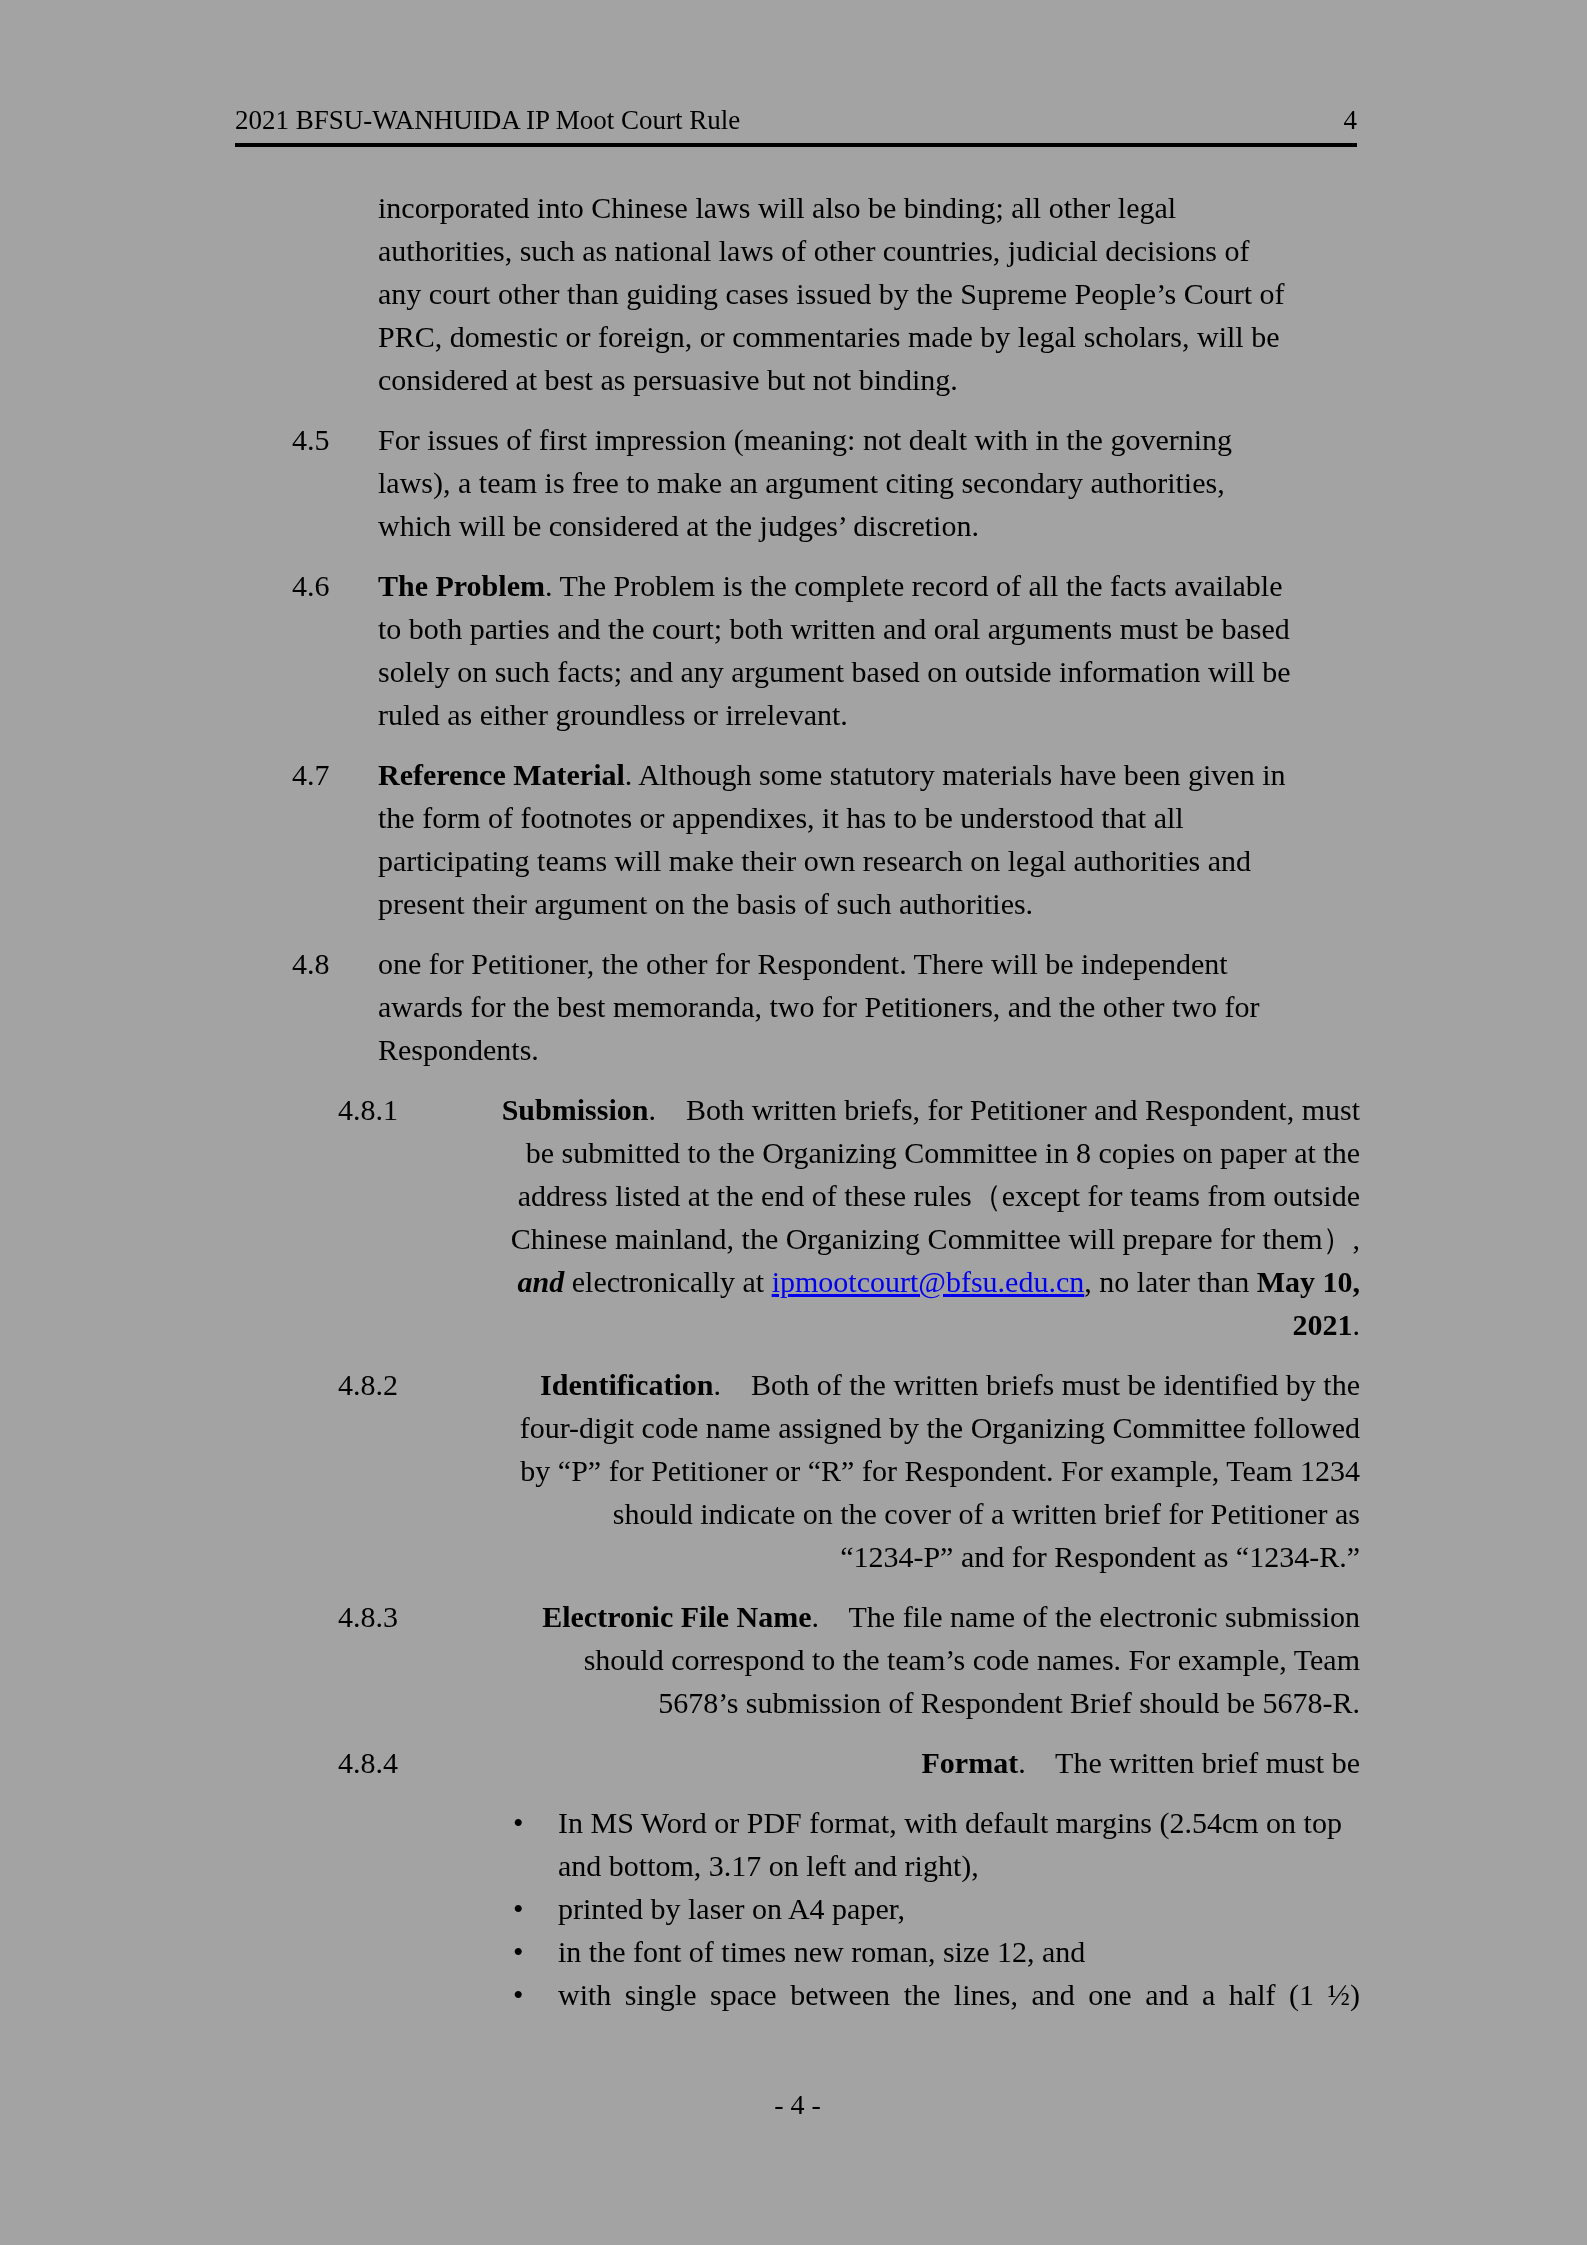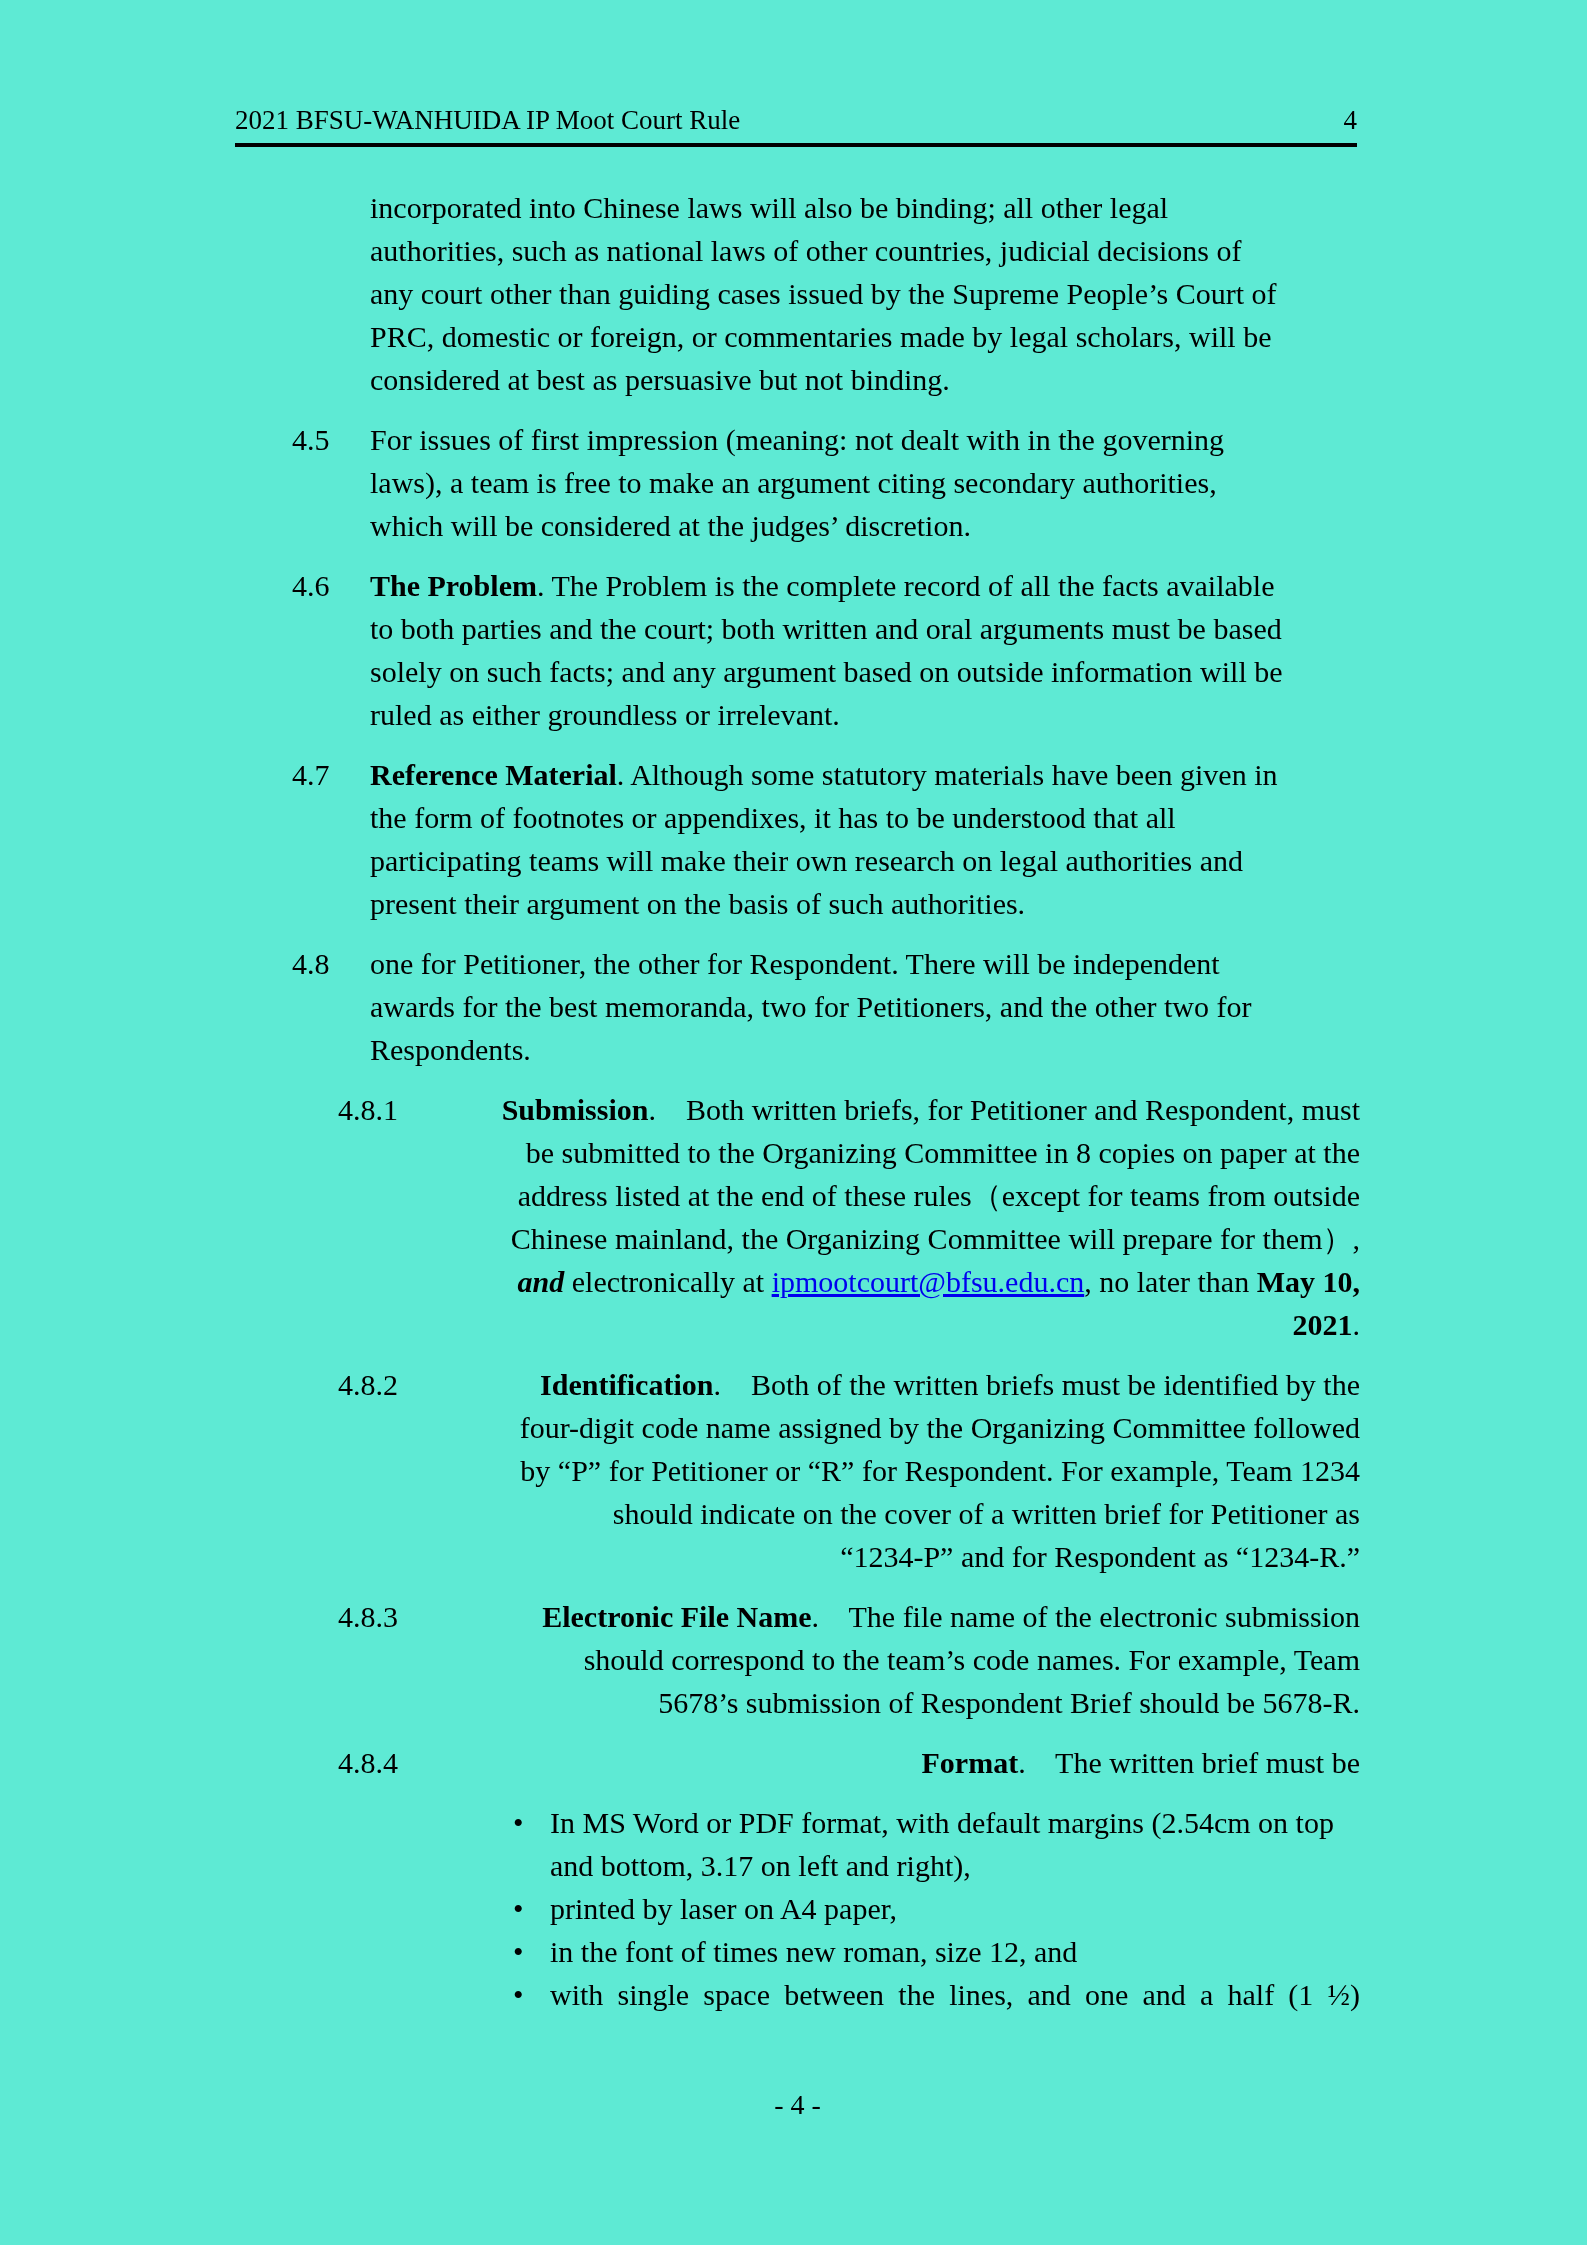--- a/index.html
+++ b/index.html
@@ -1,20 +1,20 @@
 <!DOCTYPE html>
 <html><head>
 <meta charset="utf-8">
 <style>
   html, body { margin: 0; padding: 0; background: #ffffff; }
   .page {
     position: relative;
     width: 1587px;
     height: 2245px;
-    background: #5eead4;
+    background: #a3a3a3;
     color: #000000;
     font-family: "Liberation Serif", "DejaVu Serif", serif;
     overflow: hidden;
   }
   .header {
     position: absolute;
     left: 235px;
     top: 104px;
     width: 1122px;
     font-size: 27px;
@@ -38,21 +38,21 @@
   .para.section      { padding-left: 135px; }
   .para.section .num { position: absolute; left: 57px; top: 0; }
   .para.subsection      { padding-left: 172px; text-align: right; }
   .para.subsection .num { position: absolute; left: 103px; top: 0; }
   .para.bullet { padding-left: 315px; margin-bottom: 0; }
   .para.bullet .marker {
     position: absolute;
     left: 278px;
     top: 0;
   }
-  .line { white-space: pre; }
+  .line { white-space: pre; margin-left: 8px; }
   .line.jl {
     white-space: normal;
     text-align: justify;
     text-align-last: justify;
   }
   .b { font-weight: bold; }
   .i { font-style: italic; }
   a.email-link { cursor: pointer; }
   .footer {
     position: absolute;

